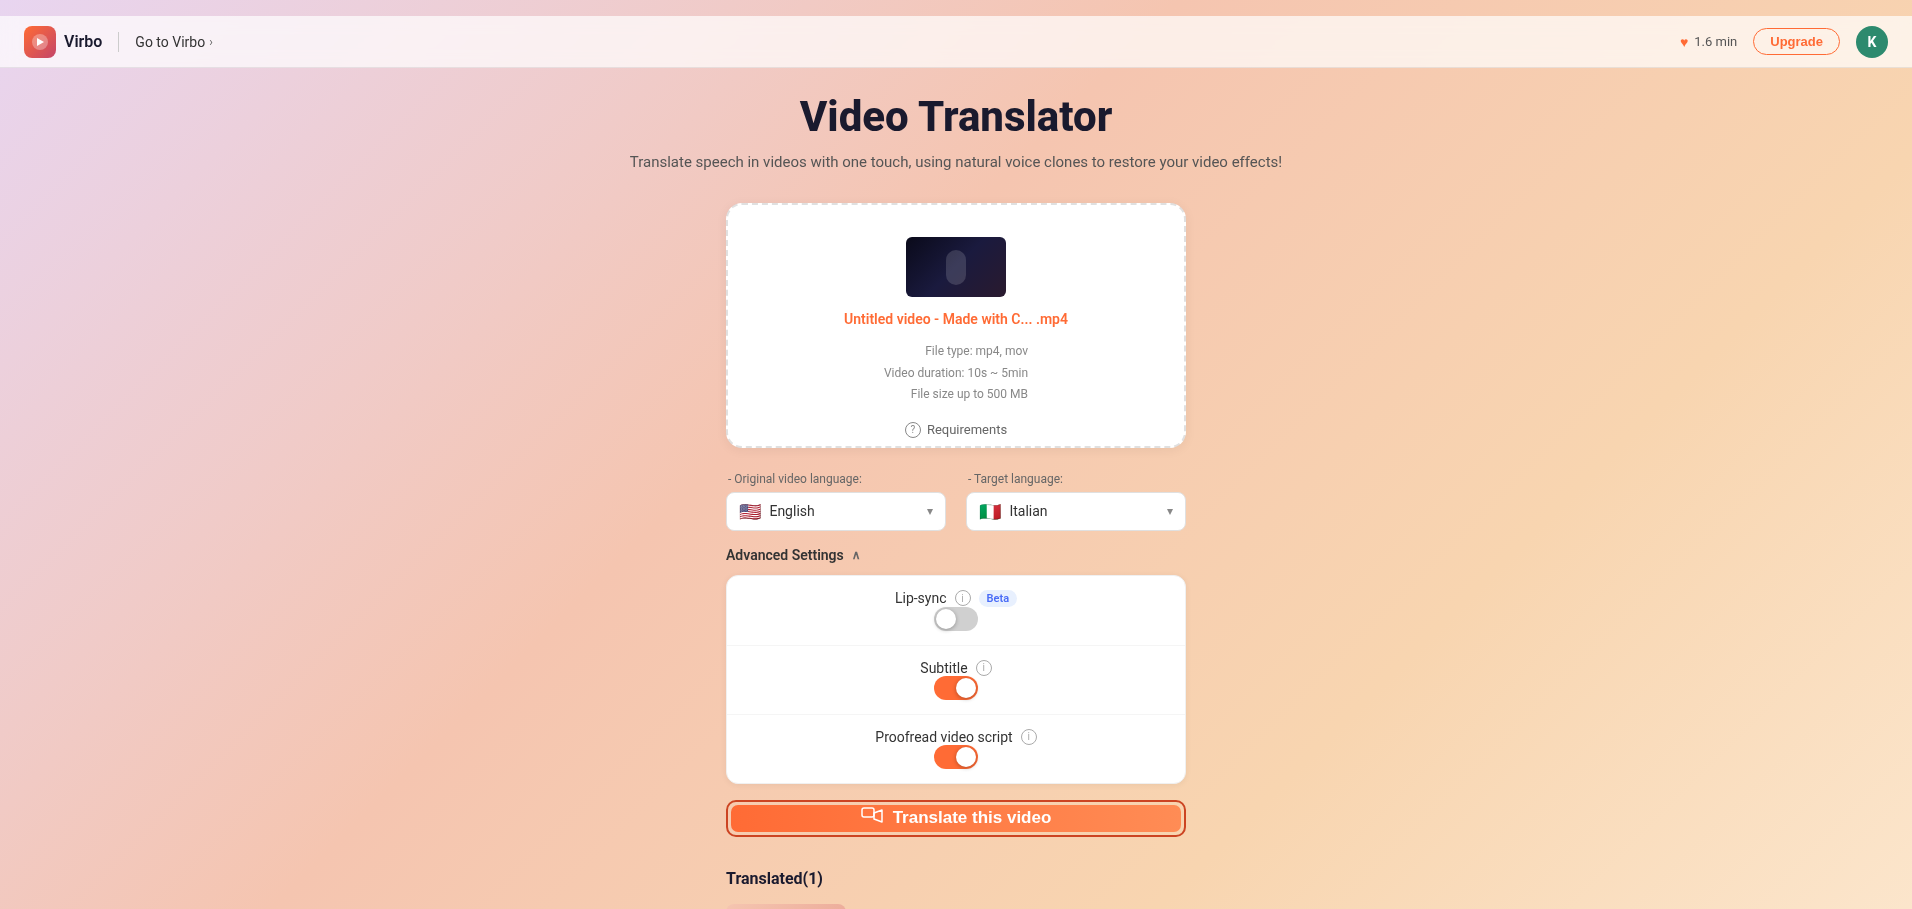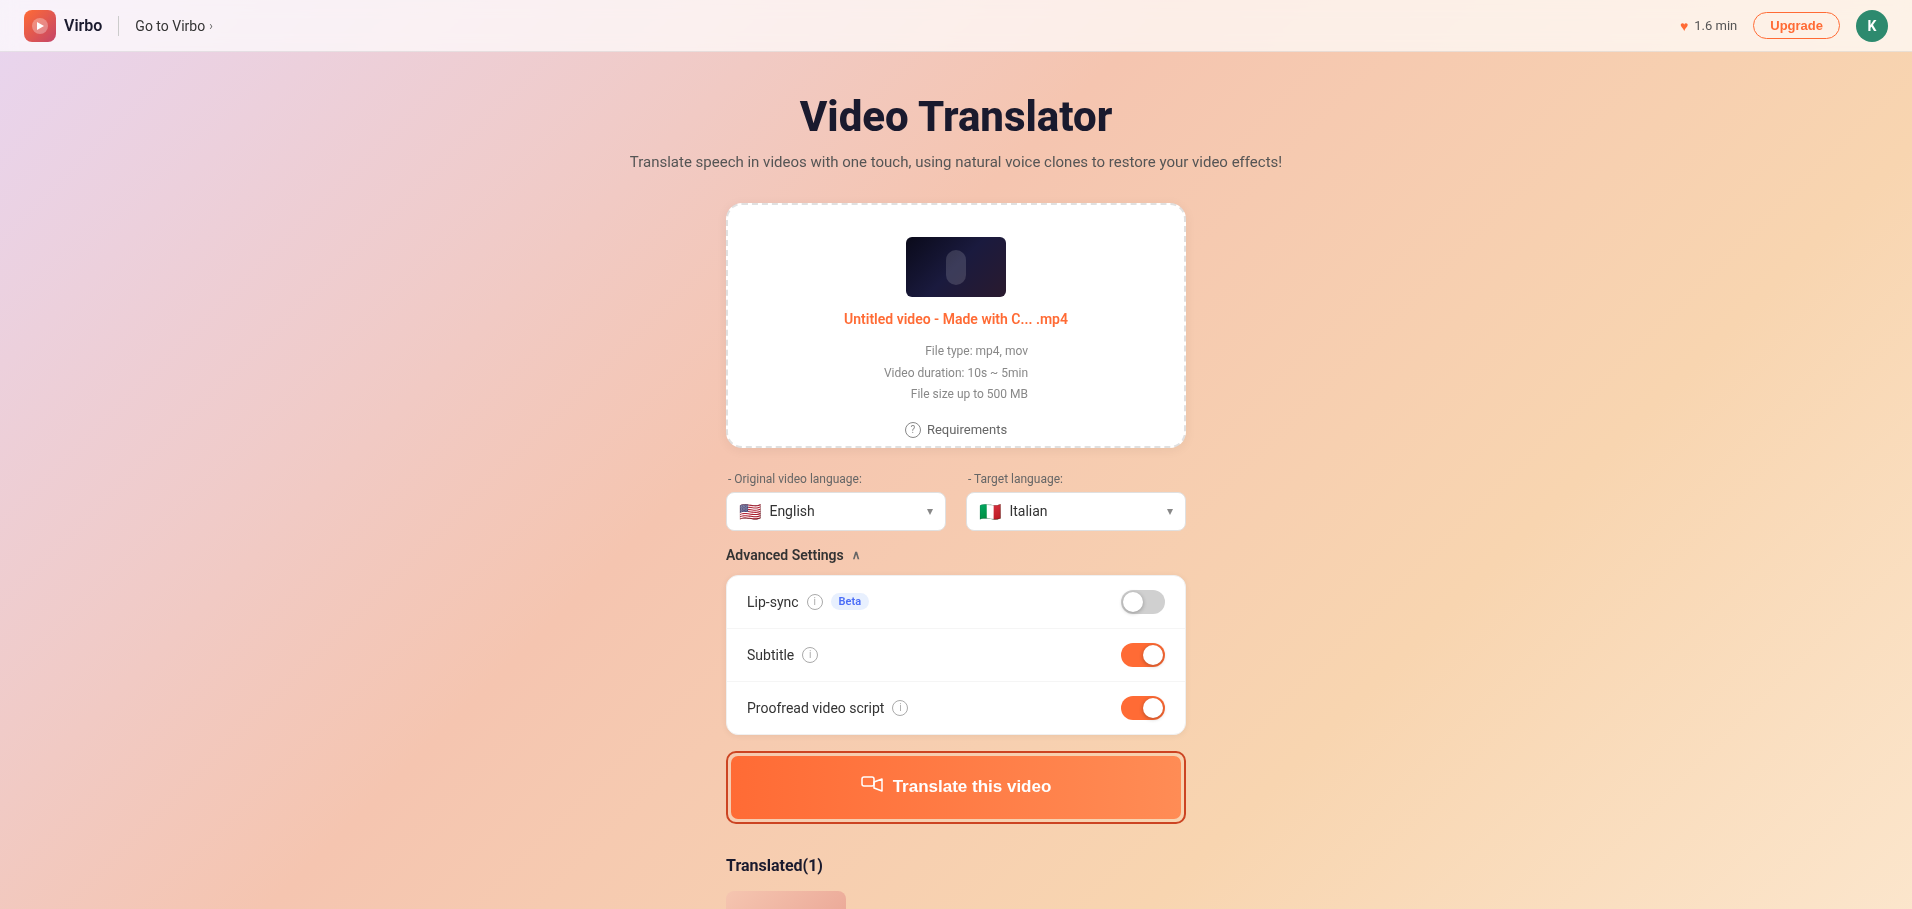--- a/index.html
+++ b/index.html
@@ -14,21 +14,21 @@
     
     .navbar {
       display: flex;
       align-items: center;
       padding: 0 24px;
       height: 52px;
       background: rgba(255,255,255,0.7);
       backdrop-filter: blur(8px);
       border-bottom: 1px solid rgba(0,0,0,0.08);
       position: sticky;
-      top: 0;
+      top: 16px;
       z-index: 100;
     }
     .navbar-logo {
       display: flex;
       align-items: center;
       gap: 8px;
     }
     .logo-icon {
       width: 32px;
       height: 32px;
@@ -253,20 +253,21 @@
       padding: 0;
       overflow: hidden;
       border: 1px solid #f0f0f0;
       box-shadow: 0 1px 6px rgba(0,0,0,0.06);
     }
     .setting-row {
       display: flex;
       align-items: center;
       padding: 14px 20px;
       border-bottom: 1px solid #f5f5f5;
+      flex-direction: column;
     }
     .setting-row:last-child { border-bottom: none; }
     .setting-label-group {
       display: flex;
       align-items: center;
       gap: 8px;
       flex: 1;
     }
     .setting-label {
       font-size: 14px;
@@ -328,21 +329,20 @@
       border: 2.5px solid #cc4422;
       border-radius: 10px;
       padding: 3px;
     }
     .translate-btn {
       width: 100%;
       background: linear-gradient(90deg, #ff6b35, #ff8c55);
       color: white;
       border: none;
       border-radius: 7px;
-      padding: 18px;
       font-size: 17px;
       font-weight: 600;
       cursor: pointer;
       display: flex;
       align-items: center;
       justify-content: center;
       gap: 10px;
       transition: opacity 0.2s;
     }
 

